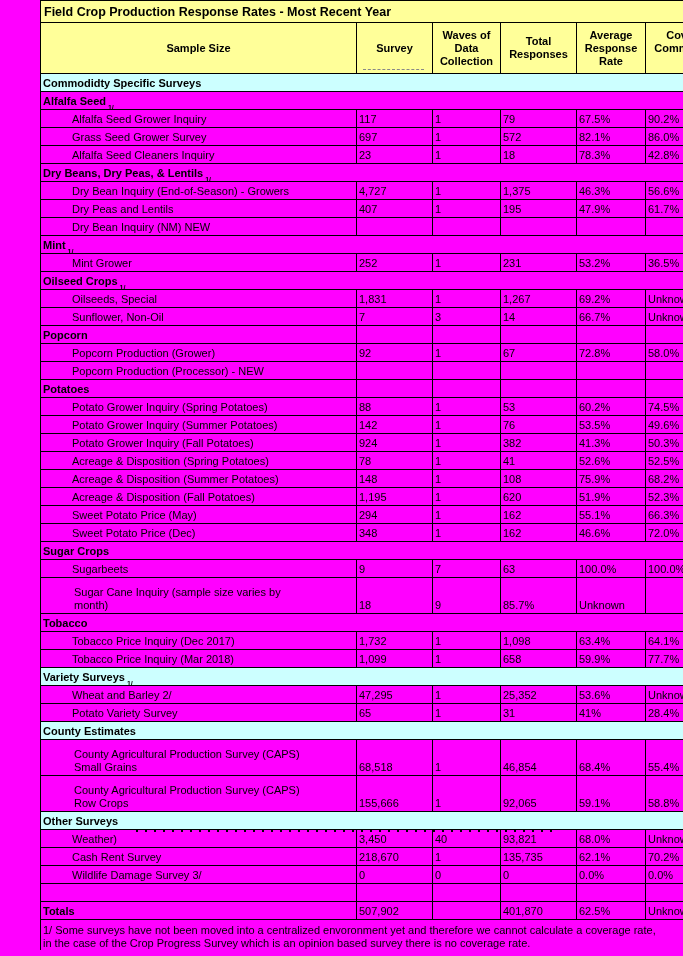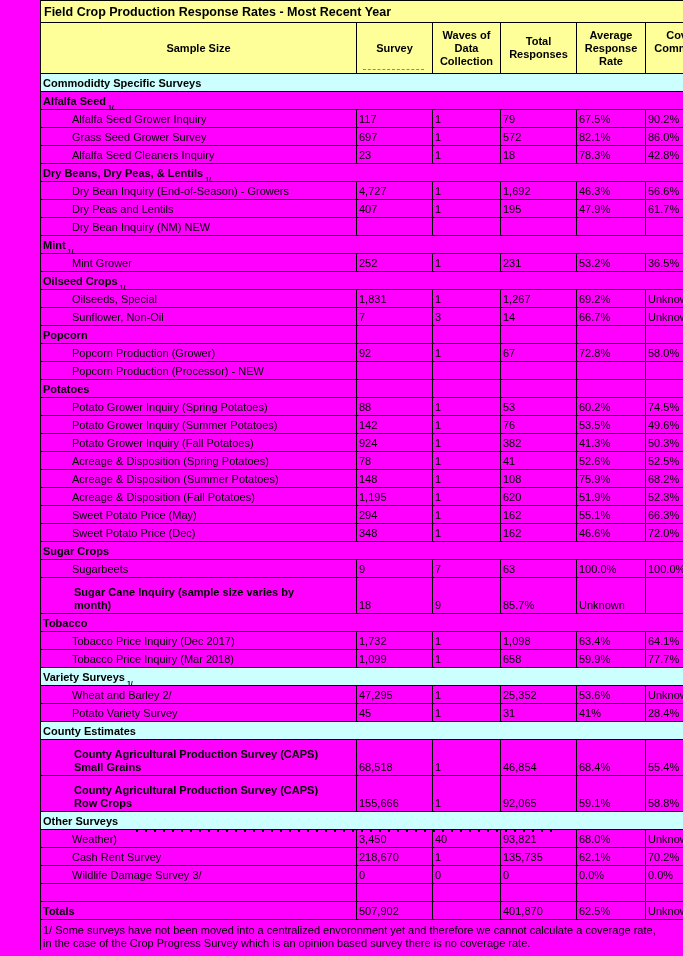--- a/index.html
+++ b/index.html
@@ -36,21 +36,21 @@
   .row.tall { height: 36px; }
   .row.band { background: #CCFFFF; }
   .cell {
     border-right: 1px solid #000; font-size: 11px; color: #000;
     display: flex; align-items: flex-end; padding: 0 2px 1px 2px;
     overflow: hidden; white-space: nowrap; line-height: 13px;
   }
   .cell.full { grid-column: 1 / -1; border-right: none; }
   .cell.label.indent { padding-left: 31px; }
   .cell.multiline { white-space: normal; display: block; padding-top: 0; }
-  .cell.multiline .lines { position: absolute; bottom: 1px; padding-left: 31px; font-weight: bold; }
+  .cell.multiline .lines { position: absolute; bottom: 1px; padding-left: 31px; }
   .row.tall .cell.multiline { position: relative; }
   .bold { font-weight: bold; }
   sup { font-size: 7px; vertical-align: super; line-height: 0; margin-left: 2px; }
 
   .clip-strip {
     position: absolute; top: 0; left: 95px; width: 420px; height: 2px;
     background: repeating-linear-gradient(90deg, #000 0 2px, rgba(0,0,0,0) 2px 9px);
     pointer-events: none; z-index: 2;
   }
 
@@ -105,21 +105,21 @@
           <div class="cell value">78.3%</div>
           <div class="cell value">42.8%</div>
         </div>
         <div class="row section">
           <div class="cell full bold">Dry Beans, Dry Peas, &amp; Lentils<sup>1/</sup></div>
         </div>
         <div class="row data">
           <div class="cell label indent">Dry Bean Inquiry (End-of-Season) - Growers</div>
           <div class="cell value">4,727</div>
           <div class="cell value">1</div>
-          <div class="cell value">1,692</div>
+          <div class="cell value">1,375</div>
           <div class="cell value">46.3%</div>
           <div class="cell value">56.6%</div>
         </div>
         <div class="row data">
           <div class="cell label indent">Dry Peas and Lentils</div>
           <div class="cell value">407</div>
           <div class="cell value">1</div>
           <div class="cell value">195</div>
           <div class="cell value">47.9%</div>
           <div class="cell value">61.7%</div>
@@ -303,21 +303,21 @@
         <div class="row data">
           <div class="cell label indent">Wheat and Barley 2/</div>
           <div class="cell value">47,295</div>
           <div class="cell value">1</div>
           <div class="cell value">25,352</div>
           <div class="cell value">53.6%</div>
           <div class="cell value">Unknown</div>
         </div>
         <div class="row data">
           <div class="cell label indent">Potato Variety Survey</div>
-          <div class="cell value">45</div>
+          <div class="cell value">65</div>
           <div class="cell value">1</div>
           <div class="cell value">31</div>
           <div class="cell value">41%</div>
           <div class="cell value">28.4%</div>
         </div>
         <div class="row band">
           <div class="cell full bold">County Estimates</div>
         </div>
         <div class="row data_tall tall">
           <div class="cell label multiline">

